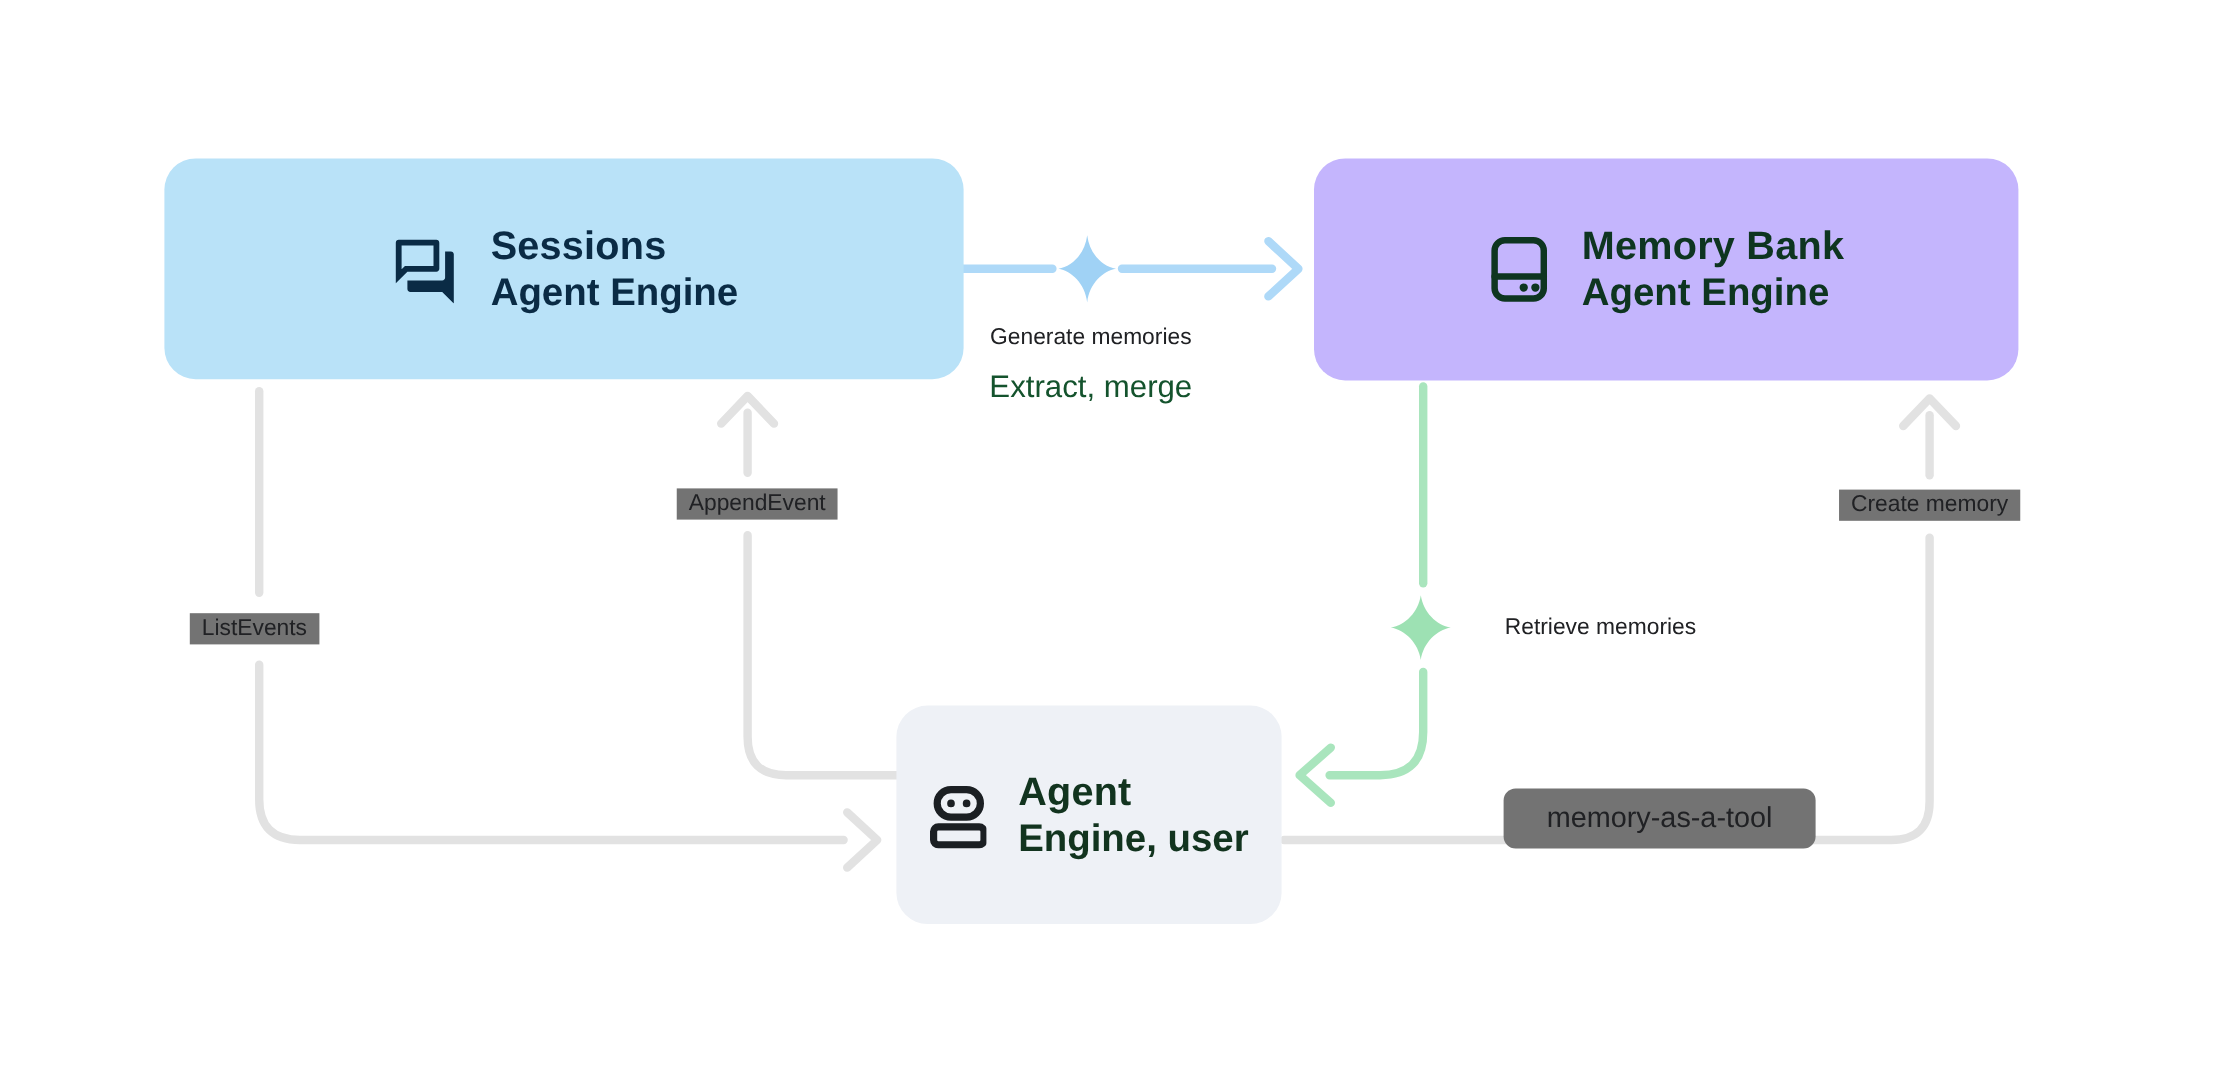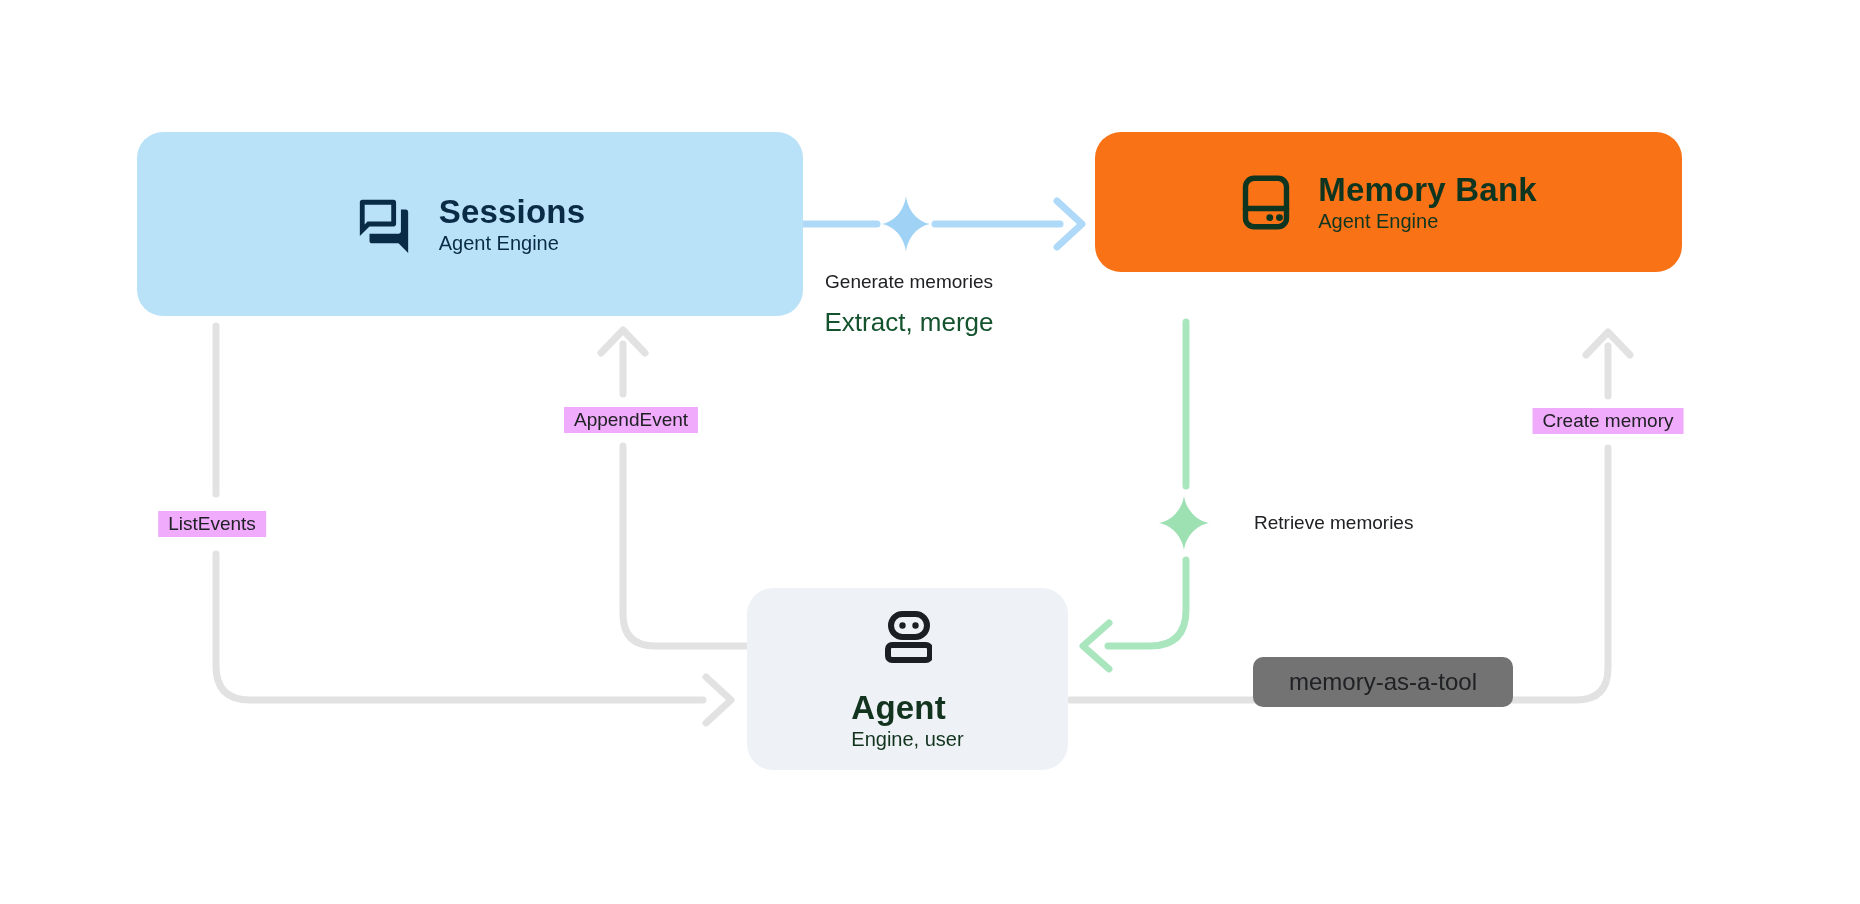--- a/index.html
+++ b/index.html
@@ -2,29 +2,29 @@
 <html><head>
 <meta charset="utf-8">
 <style>
   html,body{margin:0;padding:0;background:#ffffff;}
   body{font-family:"Liberation Sans","DejaVu Sans",sans-serif;}
   .canvas{position:relative;width:1860px;height:904px;background:#ffffff;overflow:hidden;}
   .edges-svg{position:absolute;left:0;top:0;width:1860px;height:904px;}
 
   .node{position:absolute;display:flex;align-items:center;justify-content:center;gap:26px;border-radius:26px;}
   .node-sessions{left:137px;top:132px;width:666px;height:184px;background:#b9e2f8;color:#0a2b45;}
-  .node-memory{left:1095px;top:132px;width:587px;height:140px;background:#f97316;color:#0e3520;}
-  .node-agent{left:747px;top:588px;width:321px;height:182px;background:#eef1f6;color:#12341f;flex-direction:column;}
+  .node-memory{left:1095px;top:132px;width:587px;height:185px;background:#c4b5fd;color:#0e3520;}
+  .node-agent{left:747px;top:588px;width:321px;height:182px;background:#eef1f6;color:#12341f;}
   .node .txt{display:flex;flex-direction:column;line-height:1.18;}
   .node .title{font-size:33px;font-weight:700;letter-spacing:.2px;}
-  .node .subtitle{font-size:20px;font-weight:400;}
+  .node .subtitle{font-size:32px;font-weight:700;}
   .node .icn{display:flex;align-items:center;}
 
   .edge-label{position:absolute;transform:translate(-50%,-50%);font-size:19px;font-weight:500;color:#202124;white-space:nowrap;}
-  .edge-label.on-line{background:#f0abfc;padding:2px 10px;}
+  .edge-label.on-line{background:#737373;padding:2px 10px;}
   .edge-sublabel{position:absolute;transform:translate(-50%,-50%);font-size:26px;font-weight:400;color:#14532d;white-space:nowrap;}
   .edge-label.side{transform:translateY(-50%);margin-left:27px;}
   .tool-pill{position:absolute;left:1253px;top:657px;width:260px;height:50px;background:#737373;border-radius:10px;
              display:flex;align-items:center;justify-content:center;font-size:24px;color:#202124;white-space:nowrap;}
 </style>
 </head>
 <body>
 
 <div class="canvas">
 

